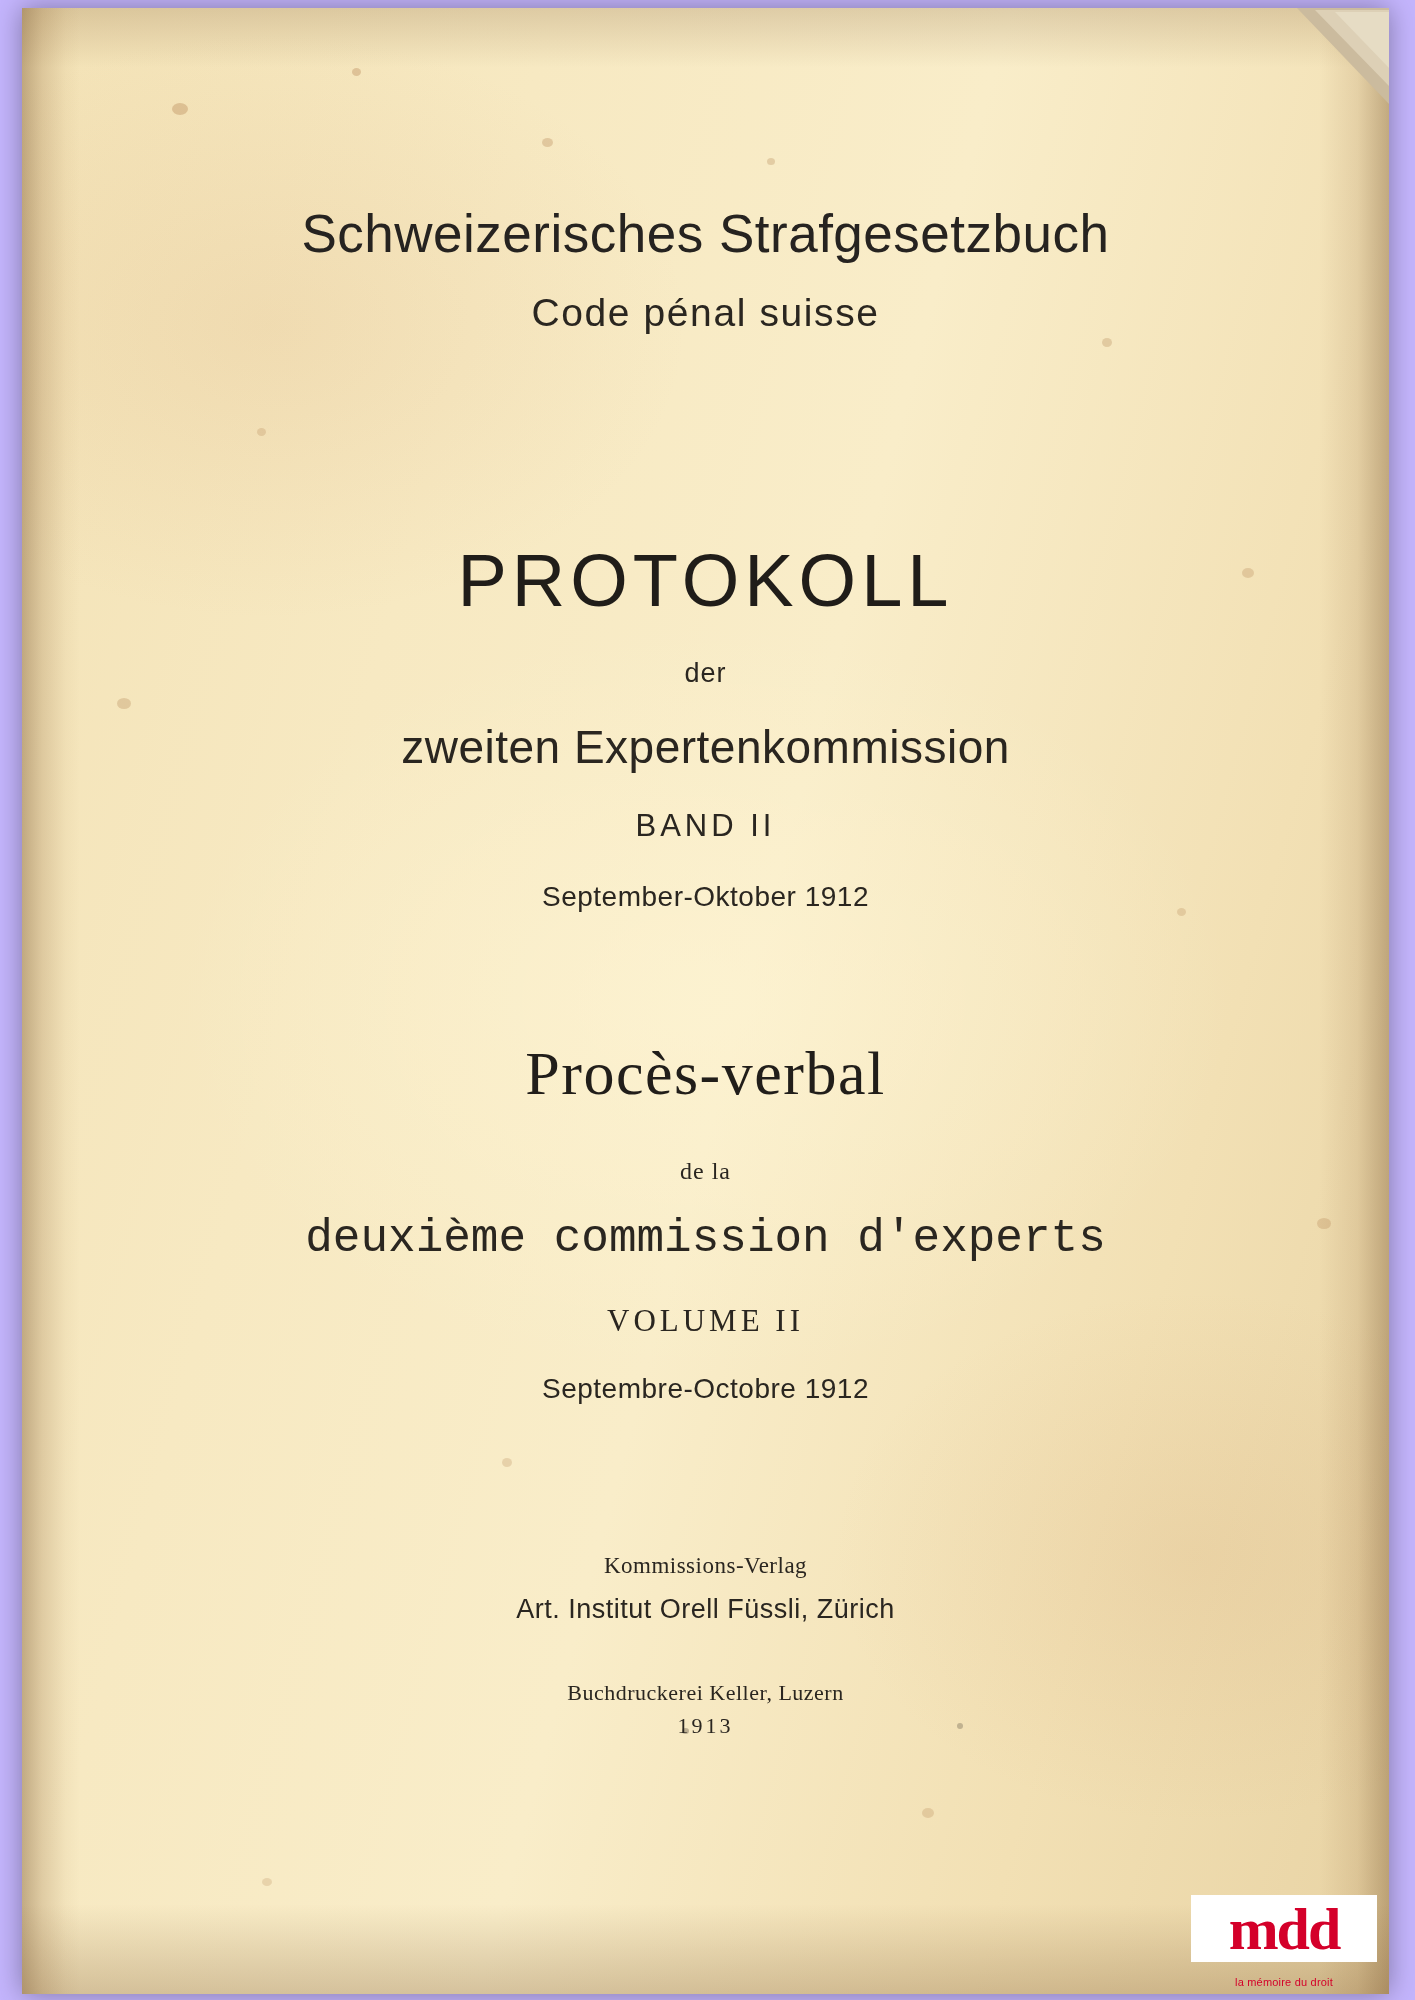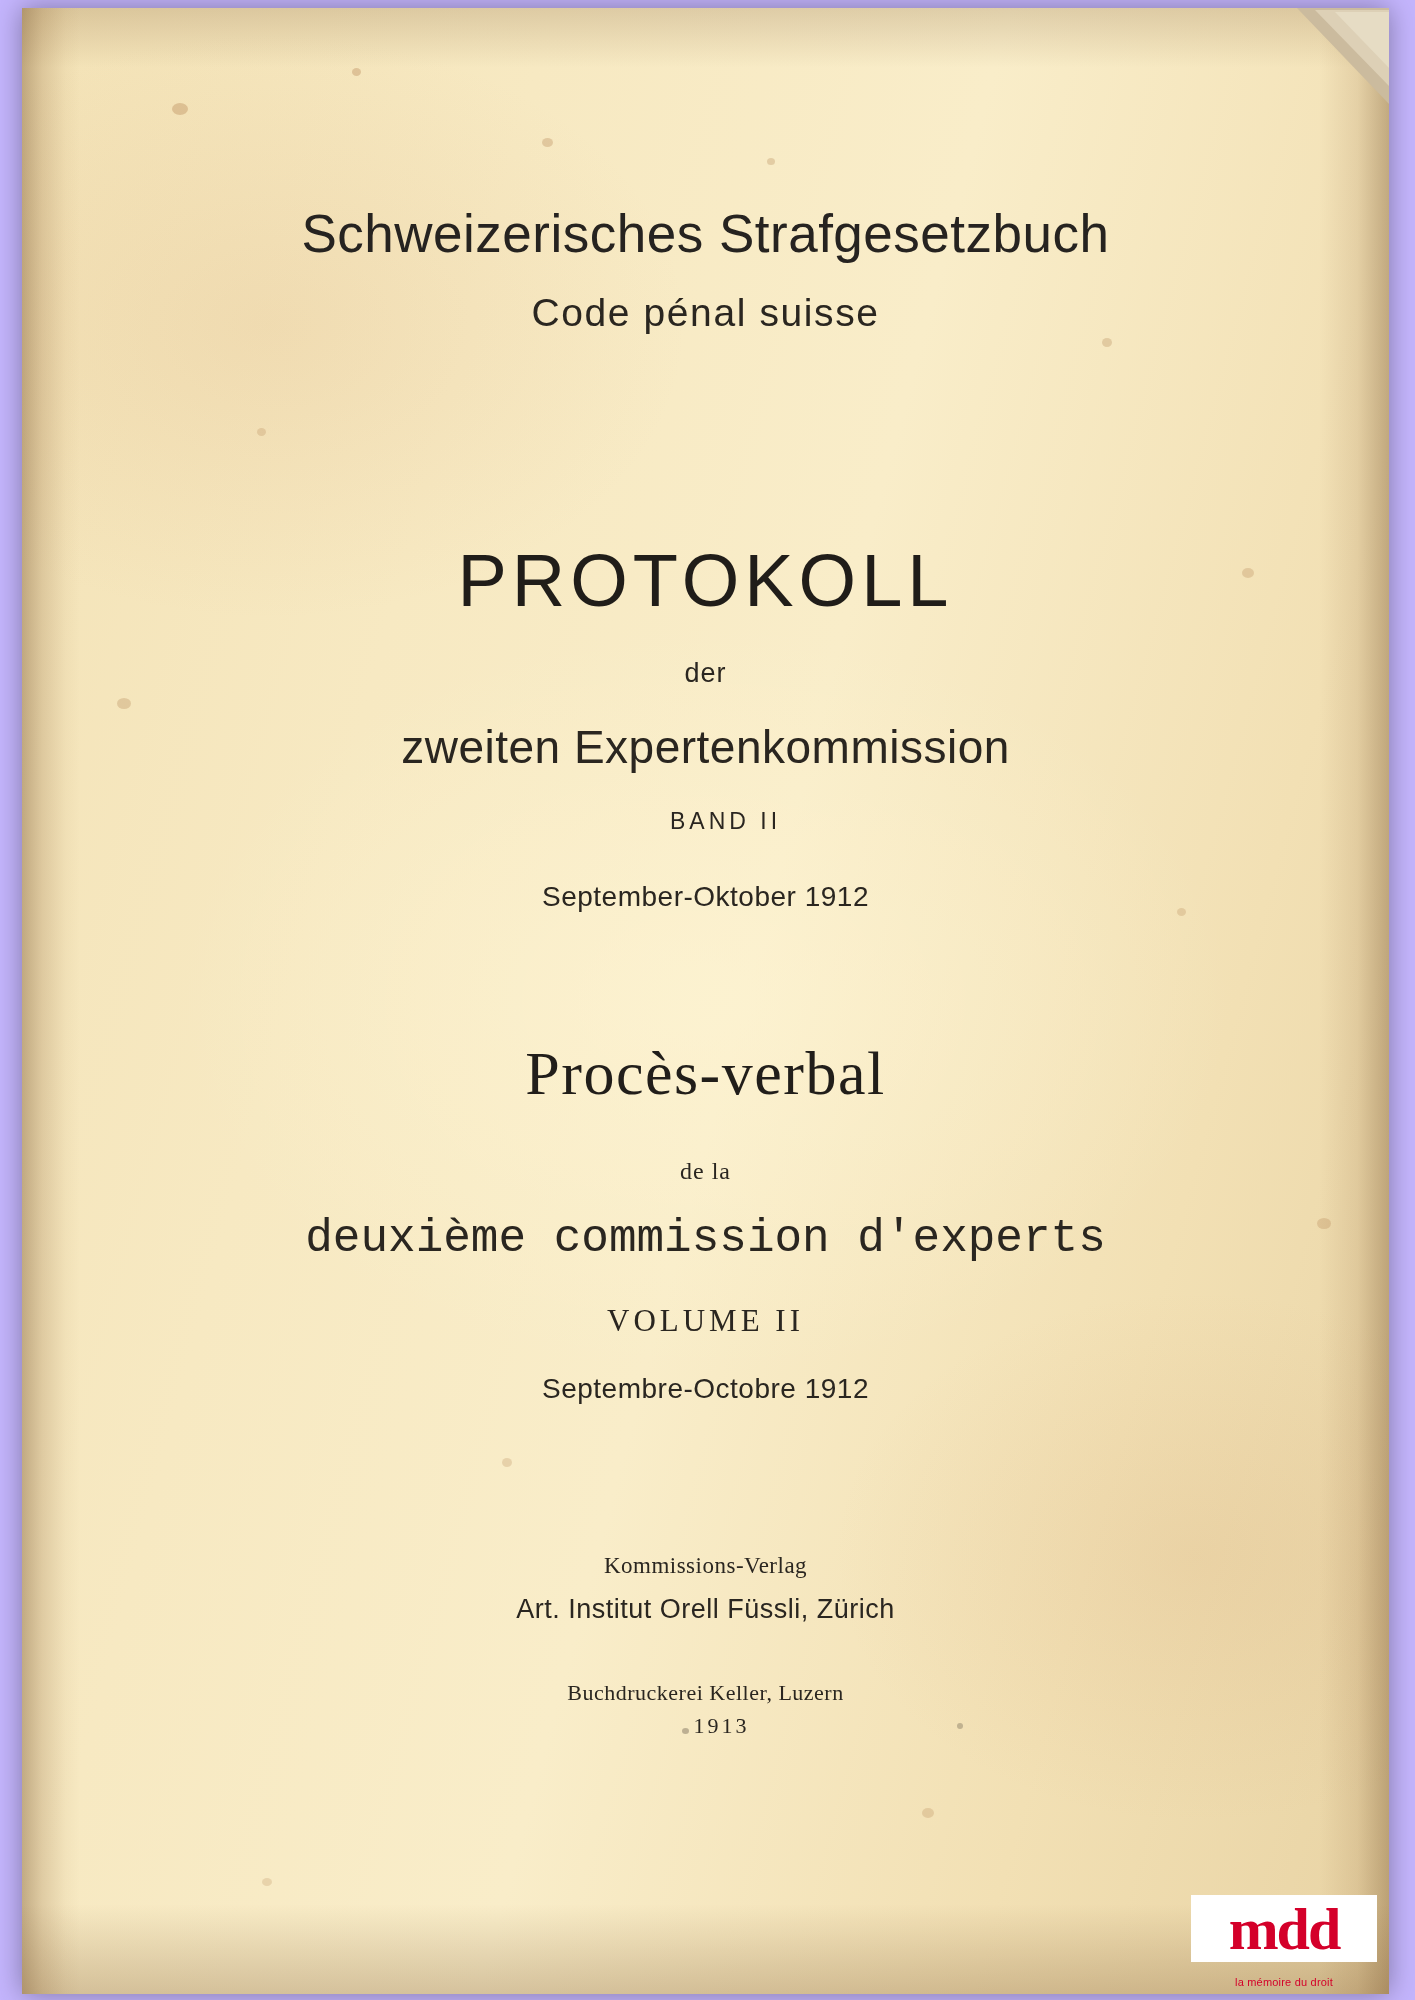--- a/index.html
+++ b/index.html
@@ -105,23 +105,22 @@
     font-size: 27px;
     letter-spacing: 1px;
   }
   .t-zweiten {
     top: 712px;
     font-size: 46px;
     letter-spacing: 0.5px;
   }
   .t-band {
     top: 800px;
-    font-size: 23px;
+    font-size: 31px;
     letter-spacing: 4px;
-    margin-left: 20px;
   }
   .t-date1 {
     top: 873px;
     font-size: 28px;
     letter-spacing: 0.5px;
   }
   .t-proces {
     top: 1030px;
     font-size: 62px;
     letter-spacing: 1.5px;
@@ -167,21 +166,20 @@
     top: 1672px;
     font-size: 22px;
     font-family: "Liberation Serif", serif;
     letter-spacing: 0.5px;
   }
   .t-year {
     top: 1705px;
     font-size: 22px;
     font-family: "Liberation Serif", serif;
     letter-spacing: 3px;
-    padding-left: 16px;
   }
 
   
   .logo {
     position: absolute;
     right: 12px;
     bottom: 6px;
     width: 186px;
     text-align: center;
   }

